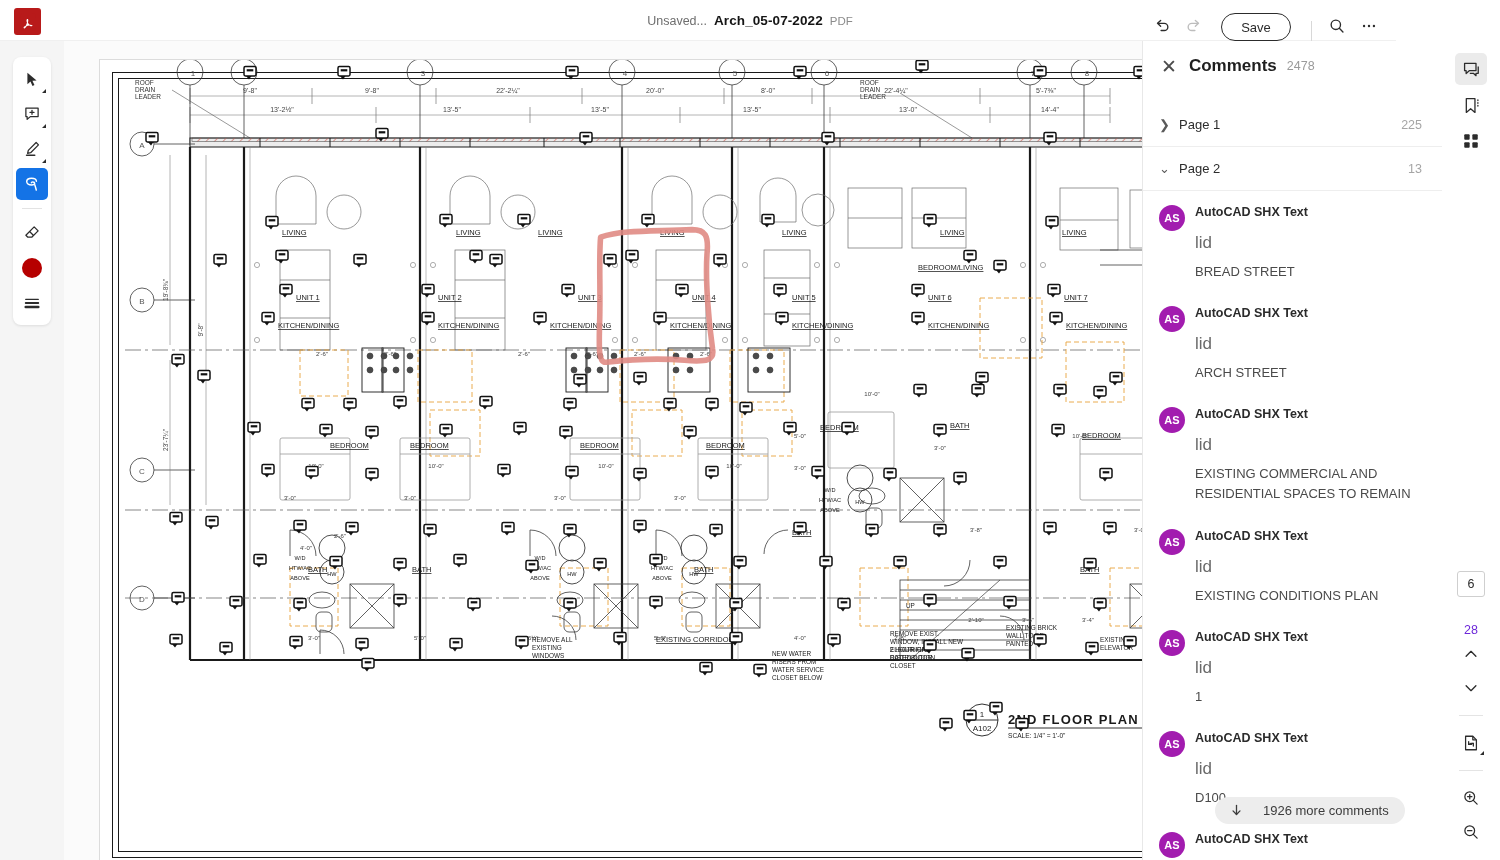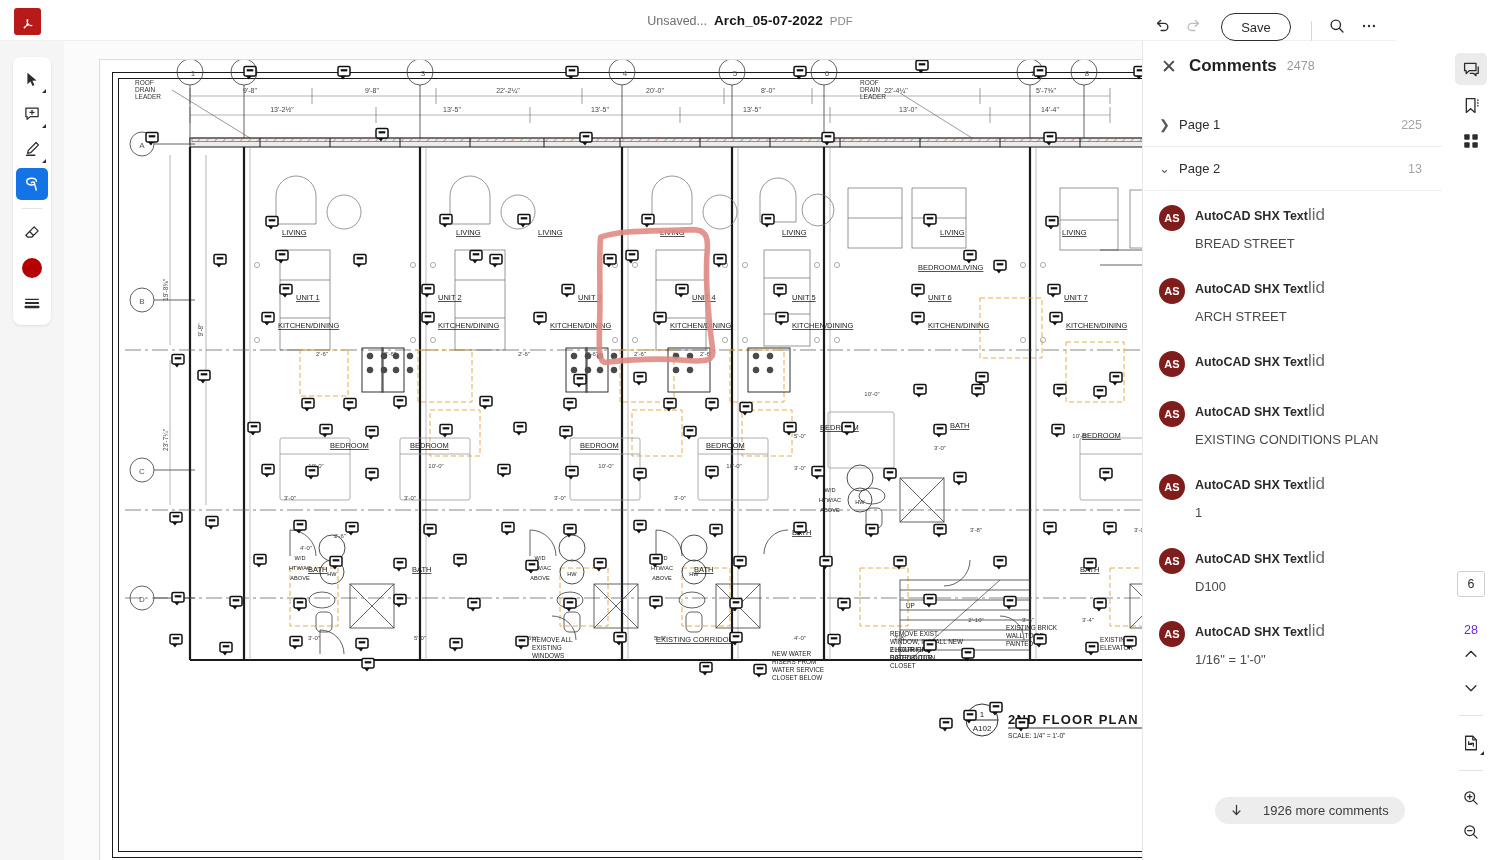--- a/index.html
+++ b/index.html
@@ -104,25 +104,25 @@
     display:flex; align-items:center; height:44px; padding:0 20px 0 16px;
     border-bottom:1px solid #eeeeee; cursor:pointer;
   }
   .chev { width:20px; color:#5a5a5a; font-size:13px; }
   .pg-label { font-size:13px; color:#2d2d2d; flex:1; }
   .pg-num { font-size:12.5px; color:#a5a5a5; }
 
   .c-item { display:flex; padding:14px 20px 10px 16px; gap:10px; cursor:pointer; }
   .avatar {
     width:26px; height:26px; border-radius:50%; flex-shrink:0;
-    background:#7f1d1d; color:#ffffff; font-size:11px; font-weight:700;
+    background:#a21caf; color:#ffffff; font-size:11px; font-weight:700;
     display:flex; align-items:center; justify-content:center;
   }
   .c-body { flex:1; min-width:0; }
-  .c-head { display:flex; align-items:baseline; gap:0; }
+  .c-head { display:flex; align-items:baseline; gap:14px;flex-direction:column; }
   .c-author { font-size:12.5px; font-weight:700; color:#2b2b2b; }
   .c-tag { font-size:17px; color:#6a6a6a; }
   .c-text { margin-top:9px; font-size:13px; color:#4a4a4a; line-height:1.55; }
 
   .more-pill {
     position:absolute; left:72px; bottom:36px;
     background:#ededed; border-radius:15px; height:27px;
     padding:0 16px; display:flex; align-items:center; gap:21px;
     font-size:13px; color:#3c3c3c; cursor:pointer;
   }
@@ -962,20 +962,21 @@
         </div>
       </div>
 
       <div class="c-item">
         <div class="avatar">AS</div>
         <div class="c-body">
           <div class="c-head">
             <span class="c-author">AutoCAD SHX Text</span>
             <span class="c-tag">lid</span>
           </div>
+          <div class="c-text">EXISTING COMMERCIAL AND RESIDENTIAL SPACES TO REMAIN</div>
         </div>
       </div>
 
       <div class="c-item">
         <div class="avatar">AS</div>
         <div class="c-body">
           <div class="c-head">
             <span class="c-author">AutoCAD SHX Text</span>
             <span class="c-tag">lid</span>
           </div>

